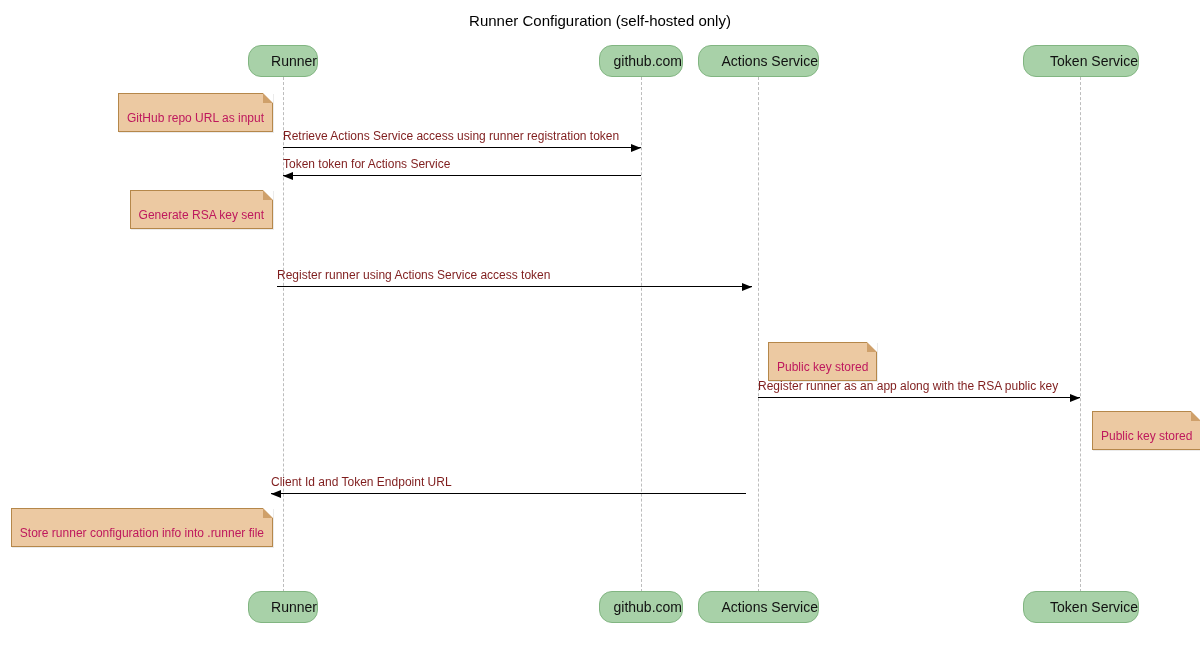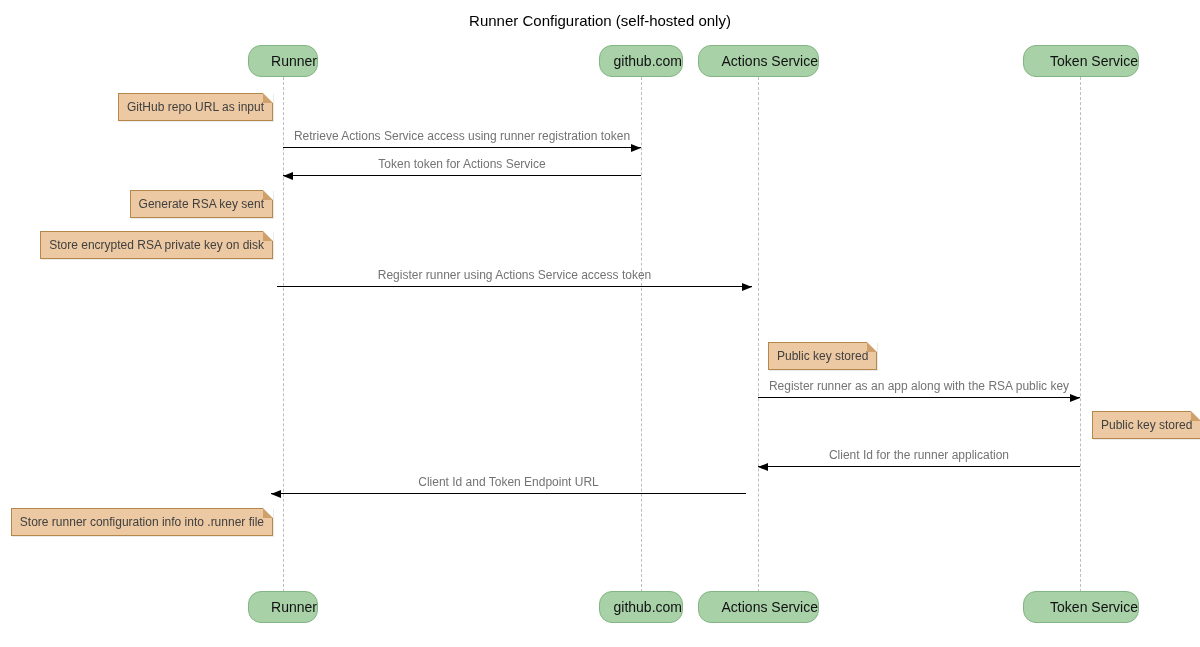--- a/index.html
+++ b/index.html
@@ -53,24 +53,23 @@
     border: 1px solid var(--actor-border);
     border-radius: 13px;
   }
 
   .msg { position: absolute; height: 18px; }
   .msg-label {
     position: absolute;
     top: -1px;
     left: 0;
     width: 100%;
-    text-align: center;
     font-size: 12px;
     white-space: nowrap;
-    color: #737373;
+    color: #7f1d1d;
   }
   .msg-line {
     position: absolute;
     bottom: 0;
     left: 0;
     right: 0;
     height: 1px;
     background: var(--arrow);
   }
   .arrowhead {
@@ -82,23 +81,23 @@
     border-bottom: 4px solid transparent;
   }
   .arrowhead.right { right: 0;  border-left: 10px solid var(--arrow); }
   .arrowhead.left  { left: 0;   border-right: 10px solid var(--arrow); }
 
   .note {
     position: absolute;
     background: var(--note-fill);
     border: 1px solid var(--note-border);
     font-size: 12px;
-    padding: 6px 8px 6px 8px;
+    padding: 17px 8px 6px 8px;
     white-space: nowrap;
-    color: #404040;
+    color: #be185d;
     box-shadow: 1px 1px 0 rgba(0,0,0,0.08);
   }
   .note-fold {
     position: absolute;
     top: -1px;
     right: -1px;
     width: 0;
     height: 0;
     border-style: solid;
     border-width: 0 10px 10px 0;
@@ -144,46 +143,37 @@
     <div class="msg-line"></div>
     <div class="arrowhead right"></div>
   </div>
 
   <div class="msg" style="left:758px; top:380px; width:322px">
     <div class="msg-label">Register runner as an app along with the RSA public key</div>
     <div class="msg-line"></div>
     <div class="arrowhead right"></div>
   </div>
 
-  <div class="msg" style="left:758px; top:449px; width:322px">
-    <div class="msg-label">Client Id for the runner application</div>
-    <div class="msg-line"></div>
-    <div class="arrowhead left"></div>
-  </div>
 
   <div class="msg" style="left:271px; top:476px; width:475px">
     <div class="msg-label">Client Id and Token Endpoint URL</div>
     <div class="msg-line"></div>
     <div class="arrowhead left"></div>
   </div>
 
   <div class="note" style="right:927px; top:93px">
     <span class="note-fold"></span>
     <span>GitHub repo URL as input</span>
   </div>
 
   <div class="note" style="right:927px; top:190px">
     <span class="note-fold"></span>
     <span>Generate RSA key sent</span>
   </div>
 
-  <div class="note" style="right:927px; top:231px">
-    <span class="note-fold"></span>
-    <span>Store encrypted RSA private key on disk</span>
-  </div>
 
 
   <div class="note" style="left:768px; top:342px">
     <span class="note-fold"></span>
     <span>Public key stored</span>
   </div>
 
   <div class="note" style="left:1092px; top:411px">
     <span class="note-fold"></span>
     <span>Public key stored</span>

